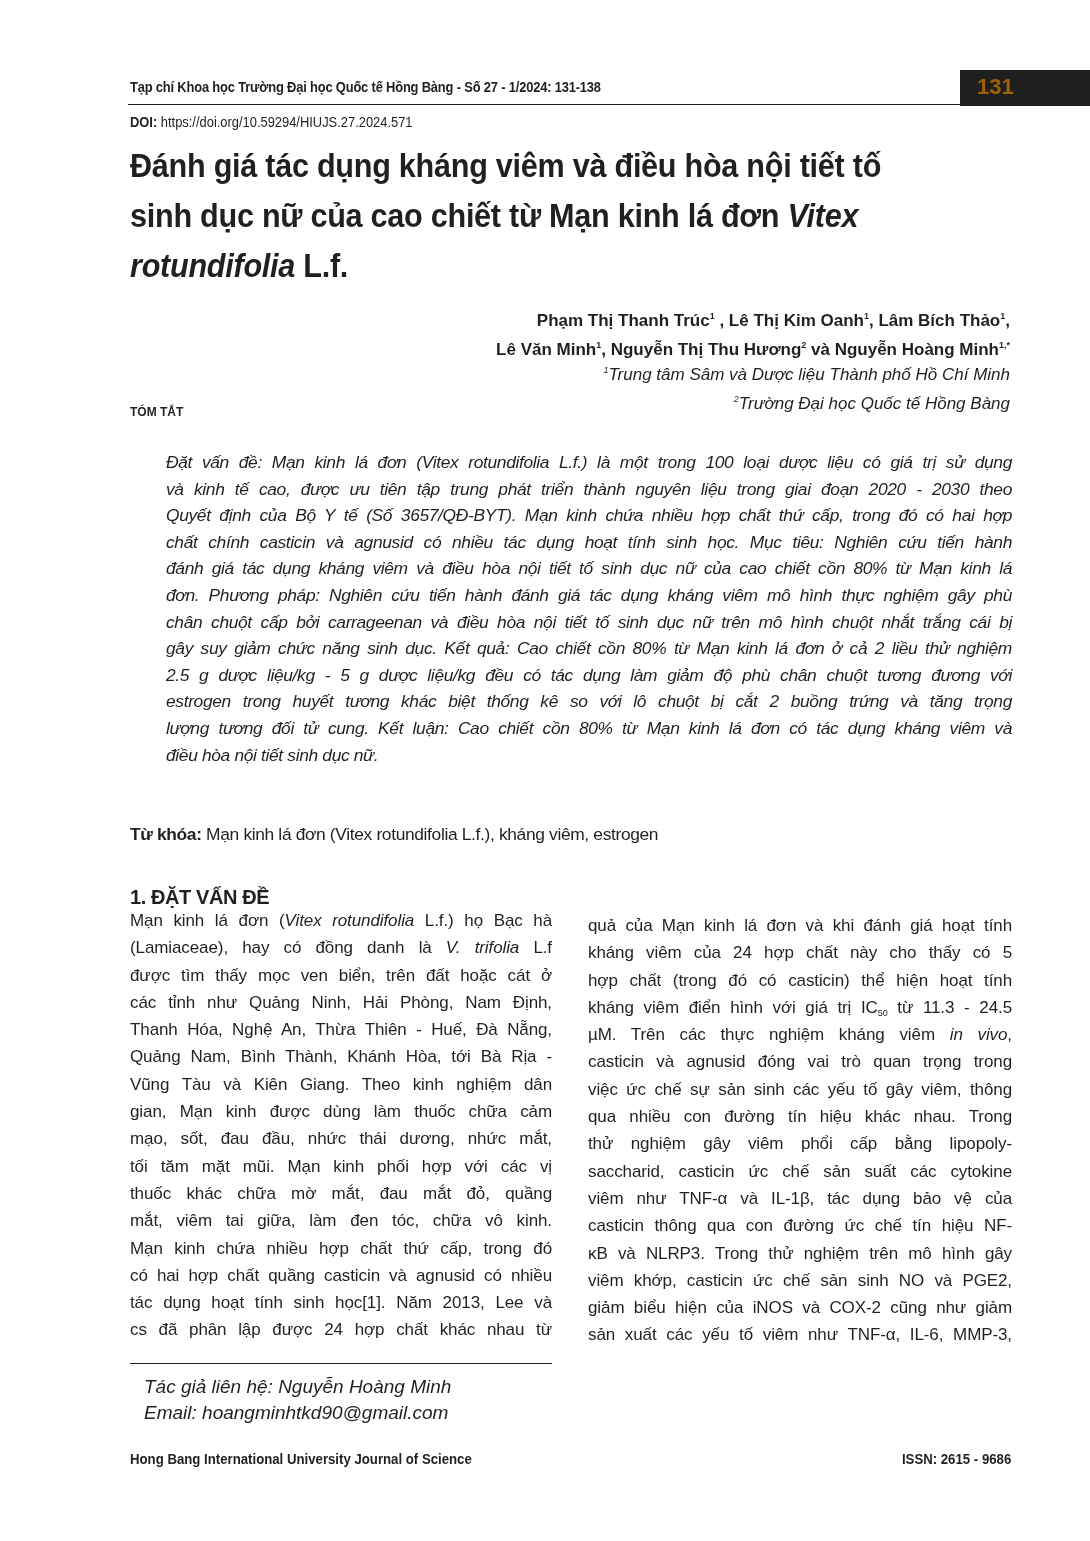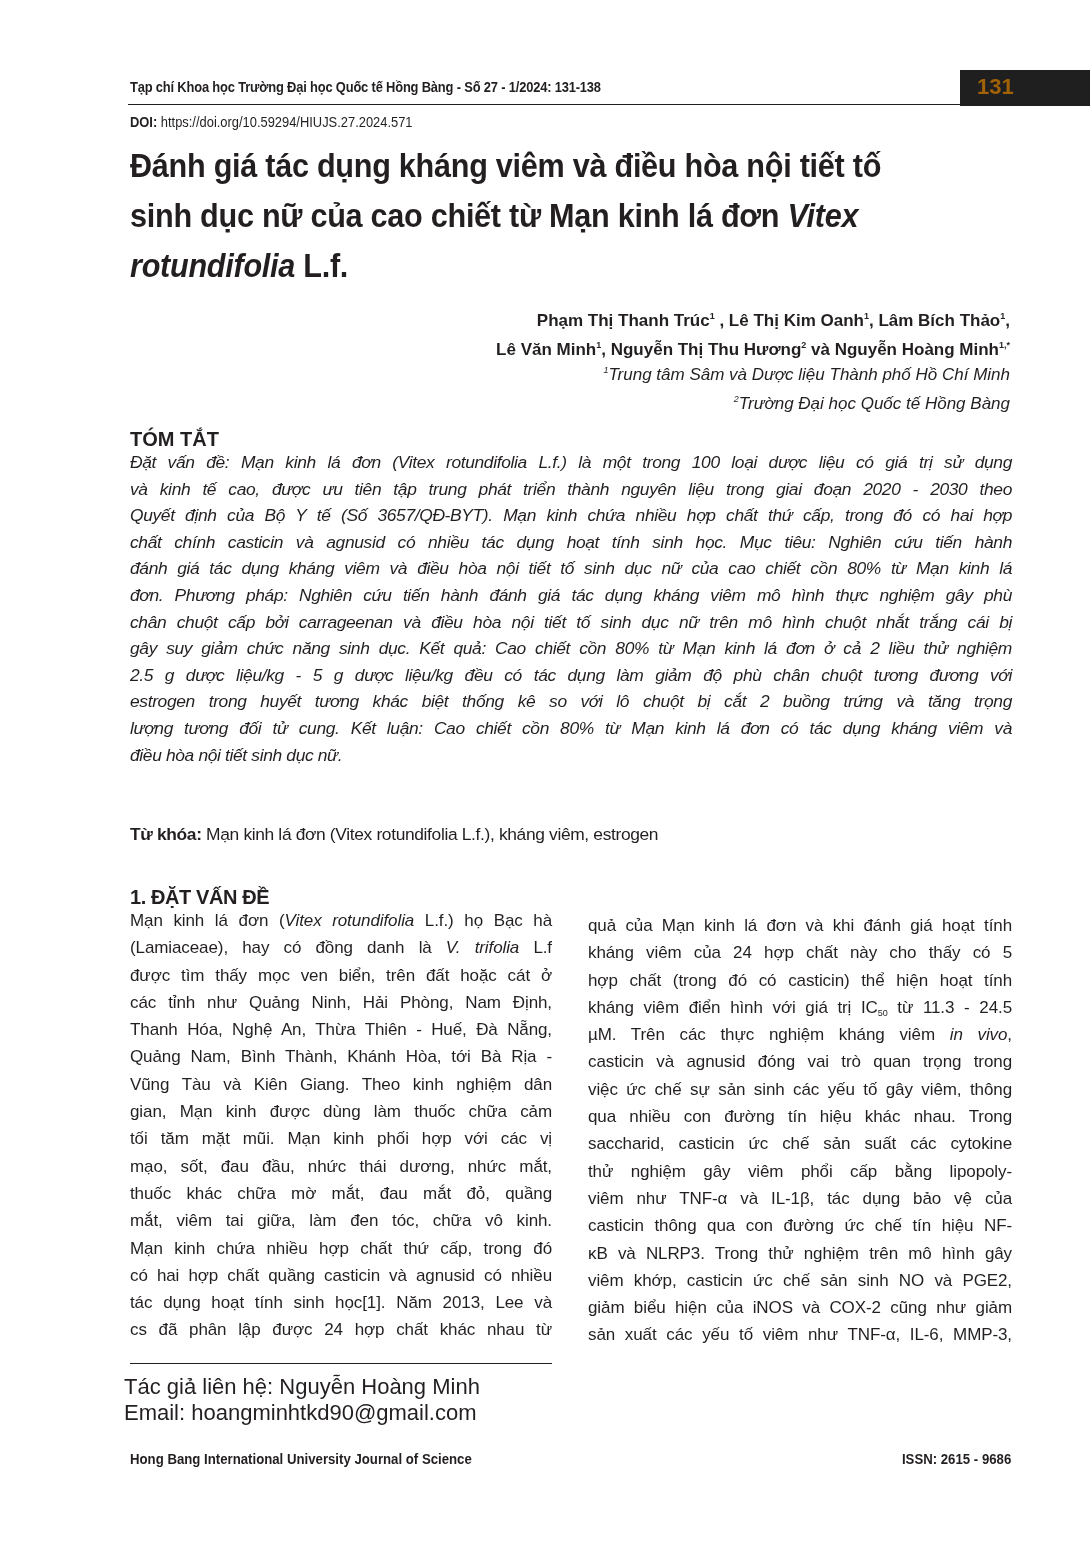--- a/index.html
+++ b/index.html
@@ -17,35 +17,35 @@
   
   .title { left: 130px; top: 140px; width: 900px; font-size: 34px; font-weight: bold; line-height: 50px;
            letter-spacing: -0.3px; transform: scaleX(0.90); transform-origin: left; }
   .title .l { display: block; white-space: nowrap; }
   
   .authors { right: 80px; top: 306px; text-align: right; font-size: 17px; font-weight: bold; line-height: 29px; white-space: nowrap; }
   .affils { right: 80px; top: 360px; text-align: right; font-size: 17px; font-style: italic; line-height: 29px; white-space: nowrap; }
   sup { font-size: 9px; vertical-align: 7px; line-height: 0; }
   sub { font-size: 9px; vertical-align: -3px; line-height: 0; }
   
-  .abs-head { left: 130px; top: 428px; font-size: 20px; font-weight: bold; }
+  .abs-head { left: 130px; top: 405px; font-size: 12px; font-weight: bold; }
   .abstract { left: 130px; top: 449px; width: 882px; font-size: 17.4px; font-style: italic; line-height: 26.6px;
               text-align: justify; letter-spacing: -0.35px; font-family: "Liberation Sans Narrow", "Liberation Sans", sans-serif; }
-  .abstract .line { display: block; white-space: nowrap; text-align-last: justify; }
+  .abstract .line { display: block; white-space: nowrap; text-align-last: justify; margin-left: 36px; }
   .abstract .line.last { text-align-last: left; }
   .keywords { left: 130px; top: 824px; font-size: 17.4px; letter-spacing: -0.35px; white-space: nowrap; }
   .keywords b { font-weight: bold; }
   
   .sec-head { left: 130px; top: 886px; font-size: 20px; font-weight: bold; letter-spacing: -0.4px; }
   .col { font-size: 17px; line-height: 27.3px; letter-spacing: -0.1px; }
   .col .line { display: block; white-space: nowrap; text-align: justify; text-align-last: justify; }
   .col-left { left: 130px; top: 907px; width: 422px; }
   .col-right { left: 588px; top: 912px; width: 424px; }
   .foot-rule { left: 130px; top: 1363px; width: 422px; height: 0; border-top: 1.2px solid #231f20; }
-  .corr { left: 124px; top: 1374px; font-size: 22px; line-height: 26px; white-space: nowrap; }
+  .corr { left: 144px; top: 1374px; font-size: 19px; font-style: italic; line-height: 26px; white-space: nowrap; }
   .footer-left { left: 130px; top: 1450px; font-size: 15px; font-weight: bold; white-space: nowrap; transform: scaleX(0.88); transform-origin: left; }
   .footer-right { right: 79px; top: 1450px; font-size: 15px; font-weight: bold; white-space: nowrap; transform: scaleX(0.88); transform-origin: right; }
   i, em { font-style: italic; }
 </style>
 </head>
 <body>
 
 <div class="abs running-head">Tạp chí Khoa học Trường Đại học Quốc tế Hồng Bàng - Số 27 - 1/2024: 131-138</div>
 <div class="abs head-rule"></div>
 <div class="abs page-box"></div>
@@ -91,40 +91,40 @@
 <div class="abs sec-head">1. ĐẶT VẤN ĐỀ</div>
 <div class="abs col col-left" id="col-left">
     <span class="line">Mạn kinh lá đơn (<i>Vitex rotundifolia</i> L.f.) họ Bạc hà</span>
     <span class="line">(Lamiaceae), hay có đồng danh là <i>V. trifolia</i> L.f</span>
     <span class="line">được tìm thấy mọc ven biển, trên đất hoặc cát ở</span>
     <span class="line">các tỉnh như Quảng Ninh, Hải Phòng, Nam Định,</span>
     <span class="line">Thanh Hóa, Nghệ An, Thừa Thiên - Huế, Đà Nẵng,</span>
     <span class="line">Quảng Nam, Bình Thành, Khánh Hòa, tới Bà Rịa -</span>
     <span class="line">Vũng Tàu và Kiên Giang. Theo kinh nghiệm dân</span>
     <span class="line">gian, Mạn kinh được dùng làm thuốc chữa cảm</span>
+    <span class="line">mạo, sốt, đau đầu, nhức thái dương, nhức mắt,</span>
     <span class="line">tối tăm mặt mũi. Mạn kinh phối hợp với các vị</span>
-    <span class="line">mạo, sốt, đau đầu, nhức thái dương, nhức mắt,</span>
     <span class="line">thuốc khác chữa mờ mắt, đau mắt đỏ, quầng</span>
     <span class="line">mắt, viêm tai giữa, làm đen tóc, chữa vô kinh.</span>
     <span class="line">Mạn kinh chứa nhiều hợp chất thứ cấp, trong đó</span>
     <span class="line">có hai hợp chất quầng casticin và agnusid có nhiều</span>
     <span class="line">tác dụng hoạt tính sinh học[1]. Năm 2013, Lee và</span>
     <span class="line">cs đã phân lập được 24 hợp chất khác nhau từ</span>
   </div>
 <div class="abs col col-right" id="col-right">
     <span class="line">quả của Mạn kinh lá đơn và khi đánh giá hoạt tính</span>
     <span class="line">kháng viêm của 24 hợp chất này cho thấy có 5</span>
     <span class="line">hợp chất (trong đó có casticin) thể hiện hoạt tính</span>
     <span class="line">kháng viêm điển hình với giá trị IC<sub>50</sub> từ 11.3 - 24.5</span>
     <span class="line">µM. Trên các thực nghiệm kháng viêm <i>in vivo</i>,</span>
     <span class="line">casticin và agnusid đóng vai trò quan trọng trong</span>
     <span class="line">việc ức chế sự sản sinh các yếu tố gây viêm, thông</span>
     <span class="line">qua nhiều con đường tín hiệu khác nhau. Trong</span>
+    <span class="line">thử nghiệm gây viêm phổi cấp bằng lipopoly-</span>
     <span class="line">saccharid, casticin ức chế sản suất các cytokine</span>
-    <span class="line">thử nghiệm gây viêm phổi cấp bằng lipopoly-</span>
     <span class="line">viêm như TNF-α và IL-1β, tác dụng bảo vệ của</span>
     <span class="line">casticin thông qua con đường ức chế tín hiệu NF-</span>
     <span class="line">κB và NLRP3. Trong thử nghiệm trên mô hình gây</span>
     <span class="line">viêm khớp, casticin ức chế sản sinh NO và PGE2,</span>
     <span class="line">giảm biểu hiện của iNOS và COX-2 cũng như giảm</span>
     <span class="line">sản xuất các yếu tố viêm như TNF-α, IL-6, MMP-3,</span>
   </div>
 
 <div class="abs foot-rule"></div>
 <div class="abs corr">

